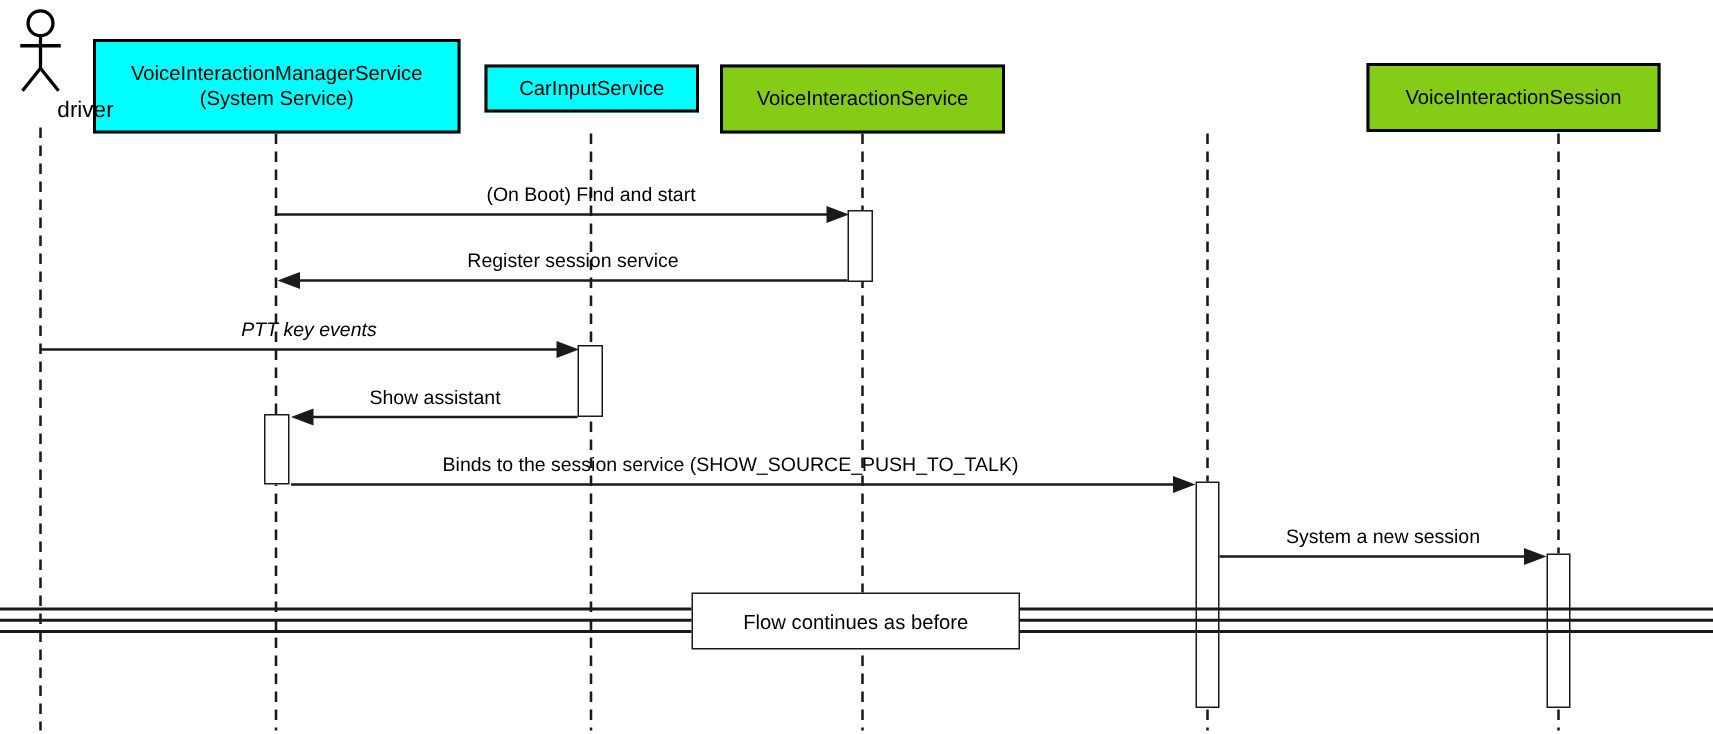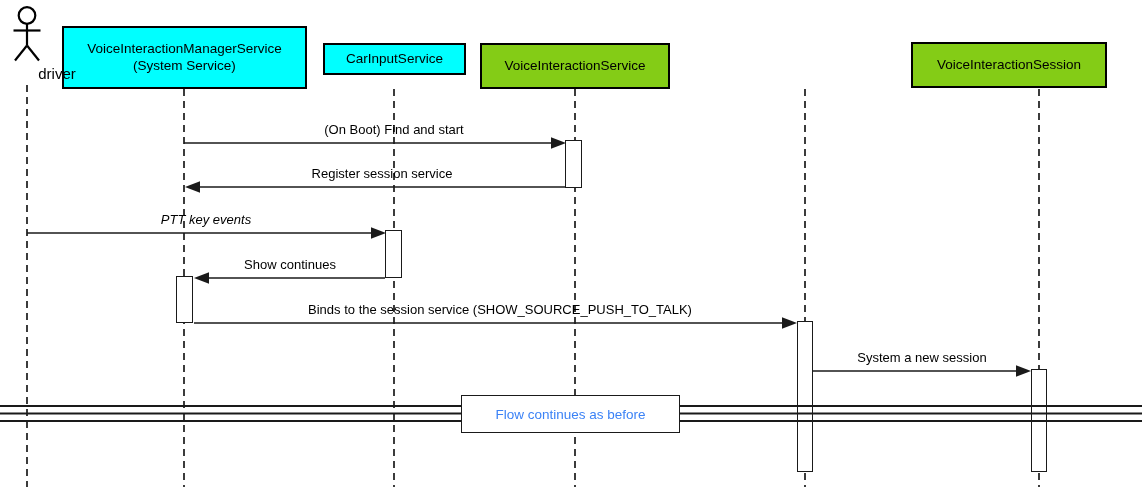--- a/index.html
+++ b/index.html
@@ -19,21 +19,21 @@
   .activation{
     position:absolute;box-sizing:border-box;background:#ffffff;border:1.6px solid #1a1a1a;
   }
   .msg-label{
     position:absolute;transform:translateX(-50%);white-space:nowrap;
     font-size:13px;color:#000000;
   }
   .note-box{
     position:absolute;box-sizing:border-box;background:#ffffff;border:1.7px solid #1a1a1a;
     display:flex;align-items:center;justify-content:center;
-    font-size:13.5px;color:#3b82f6;
+    font-size:13.5px;color:#000000;
   }
   .actor-label{
     position:absolute;transform:translateX(-50%);white-space:nowrap;
     font-size:15px;color:#000000;
   }
 </style>
 </head>
 <body>
 
 <div class="canvas">
@@ -98,21 +98,21 @@
   </div>
   <div class="participant p-green" style="left:911px;top:42px;width:196px;height:46px;">
     <span class="plabel">VoiceInteractionSession</span>
   </div>
 
   <div class="actor-label" style="left:27px;top:65px;margin-left:30px;">driver</div>
 
   <div class="msg-label" style="left:374px;top:122px;margin-left:20px;">(On Boot) Find and start</div>
   <div class="msg-label" style="left:355px;top:166px;margin-left:27px;">Register session service</div>
   <div class="msg-label" style="left:206px;top:212px;font-style:italic;">PTT key events</div>
-  <div class="msg-label" style="left:290px;top:257px;">Show continues</div>
-  <div class="msg-label" style="left:500px;top:302px;">Binds to the session service (SHOW_SOURCE_PUSH_TO_TALK)</div>
+  <div class="msg-label" style="left:290px;top:257px;">Show assistant</div>
+  <div class="msg-label" style="left:487px;top:302px;">Binds to the session service (SHOW_SOURCE_PUSH_TO_TALK)</div>
   <div class="msg-label" style="left:922px;top:350px;">System a new session</div>
 
   <div class="note-box" style="left:461px;top:395px;width:219px;height:38px;">
     <span>Flow continues as before</span>
   </div>
 
 </div>
 
 </body></html>

